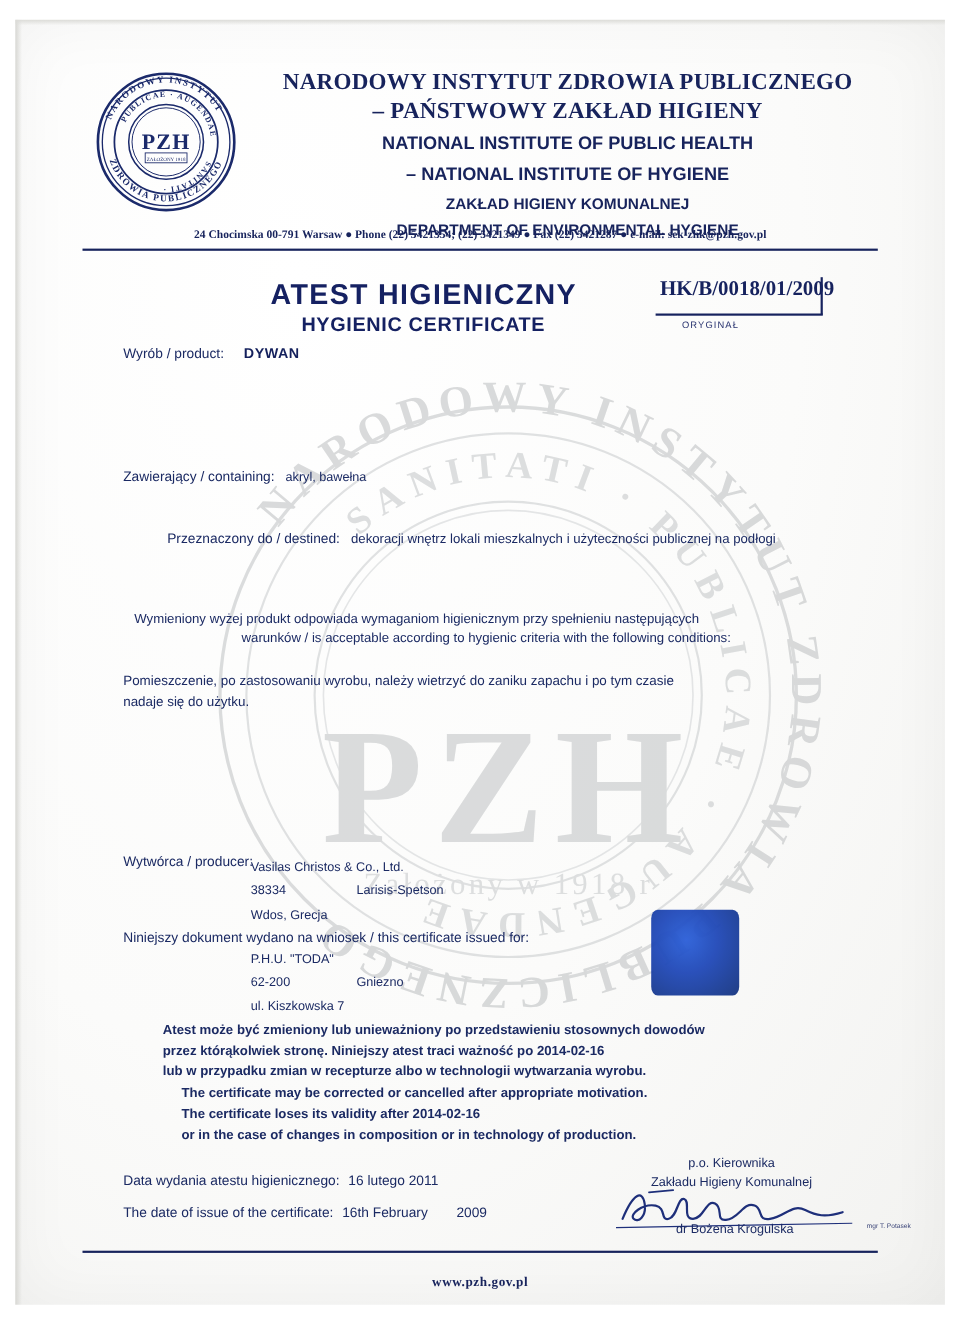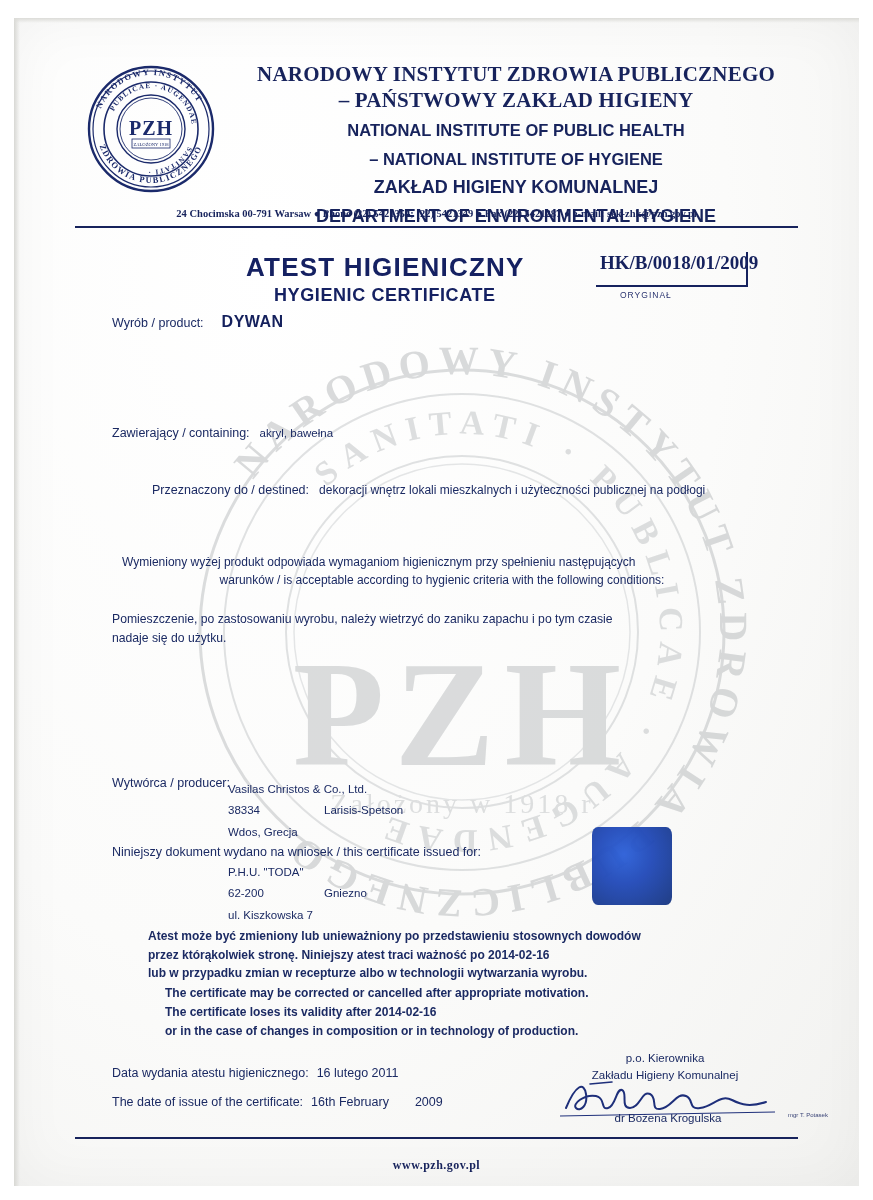--- a/index.html
+++ b/index.html
@@ -87,21 +87,21 @@
     font-family: "Liberation Sans", sans-serif;
     font-weight: bold;
     font-size: 16.5px;
     line-height: 1.3;
     margin-top: 7px;
     white-space: nowrap;
   }
   .h-l3 {
     font-family: "Liberation Sans", sans-serif;
     font-weight: bold;
-    font-size: 18px;
+    font-size: 14px;
     line-height: 1.3;
     margin-top: 6px;
     white-space: nowrap;
   }
   .contact-line {
     position: absolute;
     left: 75px;
     top: 150px;
     width: 723px;
     text-align: center;
@@ -179,21 +179,21 @@
     position: absolute;
     font-size: 12.5px;
     color: #1b2a63;
     white-space: nowrap;
   }
   .lbl { font-size: 12.5px; color: #1b2a63; }
   .val { color: #1b2a63; }
   .val-b { font-weight: bold; color: #14205c; }
 
   .f-product { left: 112px; top: 313px; }
-  .f-product .val-b { margin-left: 18px; font-size: 16px; letter-spacing: 0.5px; }
+  .f-product .val-b { margin-left: 18px; font-size: 13px; letter-spacing: 0.5px; }
 
   .f-contain { left: 112px; top: 426px; }
   .f-contain .val { margin-left: 10px; font-size: 11.5px; }
 
   .f-destined { left: 112px; top: 483px; margin-left: 40px; }
   .f-destined .val { margin-left: 10px; font-size: 12px; }
 
   .para {
     position: absolute;
     left: 122px;

